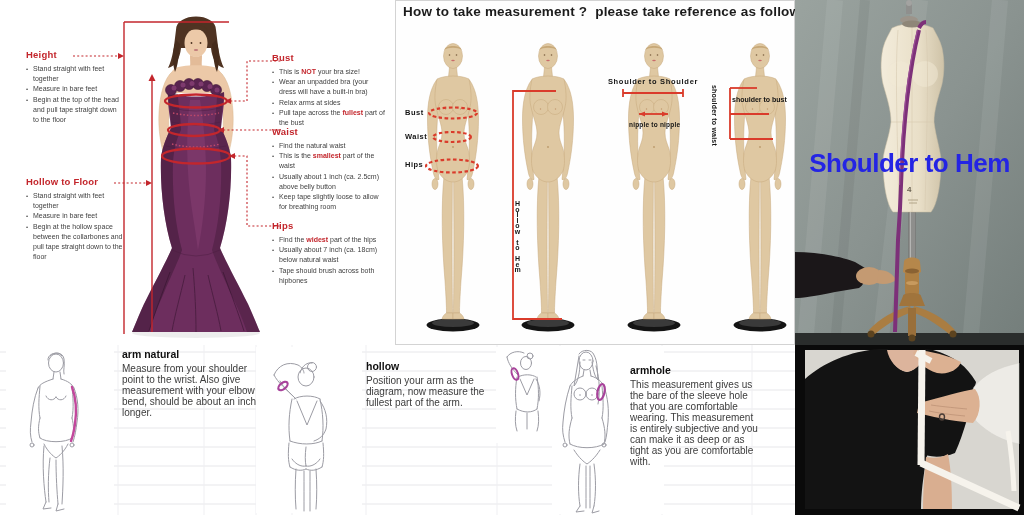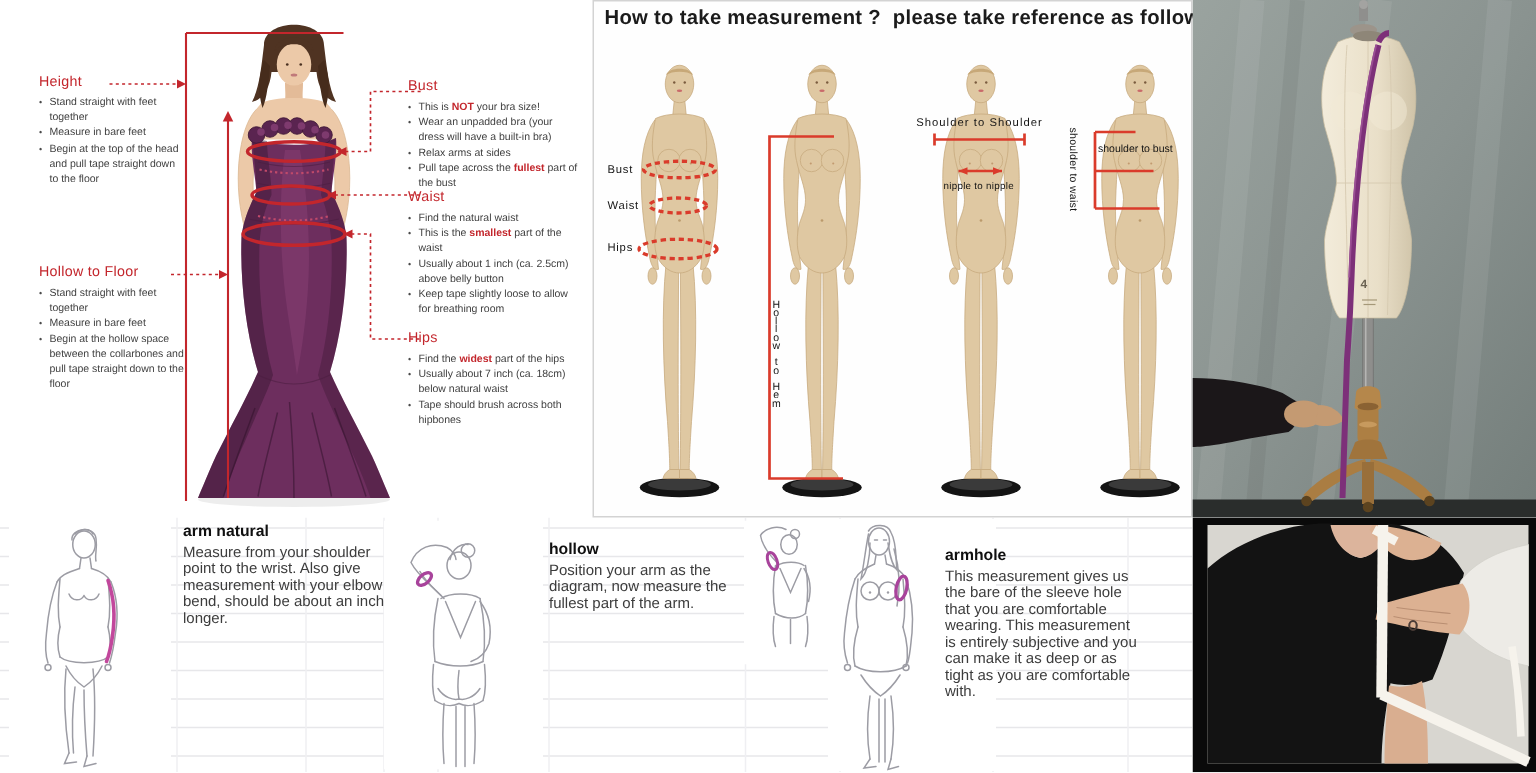--- a/index.html
+++ b/index.html
@@ -3,29 +3,29 @@
 <meta charset="utf-8">
 <style>
   *{margin:0;padding:0;box-sizing:border-box}
   html,body{background:#ffffff}
   body{font-family:"Liberation Sans",sans-serif}
   #canvas{position:relative;width:1024px;height:515px;background:#fff;overflow:hidden}
   .abs{position:absolute}
 
   
   .sec{position:absolute;font-size:7px;color:#3f3f3f}
-  .sec-title{font-size:9.5px;font-weight:400;color:#c3262c;margin-bottom:4px;letter-spacing:.2px}
+  .sec-title{font-size:9.5px;font-weight:700;color:#c3262c;margin-bottom:4px;letter-spacing:.2px}
   .bullet{display:flex;line-height:10.2px}
   .bullet .dot{flex:0 0 7px;width:7px;color:#4a4a4a;font-size:6px;line-height:10.2px}
   .em{color:#c3262c;font-weight:700}
 
   
   #middle-panel{border:1px solid #d3d3d3;background:#fefefe}
   #mid-header{position:absolute;left:7px;top:3px;font-size:13.5px;font-weight:700;color:#1b1b1b;white-space:pre;letter-spacing:.2px}
-  .mlabel{position:absolute;font-weight:400;color:#141414}
+  .mlabel{position:absolute;font-weight:700;color:#141414}
   .mlabel.sm{font-size:7.5px;letter-spacing:.5px}
   .mlabel.xs{font-size:6.5px;letter-spacing:.2px}
   .vstack{writing-mode:vertical-rl;text-orientation:upright;letter-spacing:-1.5px;font-size:7px}
   .vrot{writing-mode:vertical-rl;font-size:7px;letter-spacing:.2px}
 
   
   #shoulder-hem-caption{position:absolute;left:1px;top:148px;width:227px;text-align:center;
     font-size:26px;font-weight:700;color:#2424e4;letter-spacing:-.5px}
   #form-size-label{position:absolute;left:112px;top:185px;font-size:8px;font-weight:700;color:#6b6353}
 
@@ -372,20 +372,21 @@
         </g>
 
       <path d="M0,252 C20,252 45,256 60,262 L70,268 C72,276 70,284 64,288 L40,292 C20,296 8,298 0,298 Z" fill="#1b1719"></path>
       <ellipse cx="74" cy="276" rx="13" ry="9" fill="#c49a72"></ellipse>
       <path d="M84,270 C92,270 98,274 101,280 C96,284 88,285 82,283 Z" fill="#c49a72"></path>
 
       <path d="M124,28 C126,24 128,22 131,22" stroke="#7d3079" stroke-width="4" fill="none"></path>
       <path d="M124,30 C114,70 108,130 106,185 C105,215 104,225 103,240 C102,275 101,305 100,332" stroke="#7d3079" stroke-width="4" fill="none"></path>
       <path d="M122.5,30 C112.5,70 106.5,130 104.5,185" stroke="#9a4f94" stroke-width="1.2" fill="none"></path>
     </svg>
+    <div id="shoulder-hem-caption">Shoulder to Hem</div>
     <div id="form-size-label">4</div>
   </section>
 
   <svg class="abs" style="left:6px;top:346px" width="108" height="168" viewBox="0 0 108 168">
     <rect width="108" height="168" fill="#fff"></rect>
     <g stroke="#9c9ca4" stroke-width="1" fill="none" stroke-linecap="round">
       <ellipse cx="50" cy="17" rx="7.5" ry="9"></ellipse>
       <path d="M42,14 C41,6 57,4 58,13 C59,20 57,24 58,28"></path>
       <path d="M44,10 C48,6 54,6 56,10"></path>
       <path d="M48,26 L47,33 M54,26 L55,33"></path>

